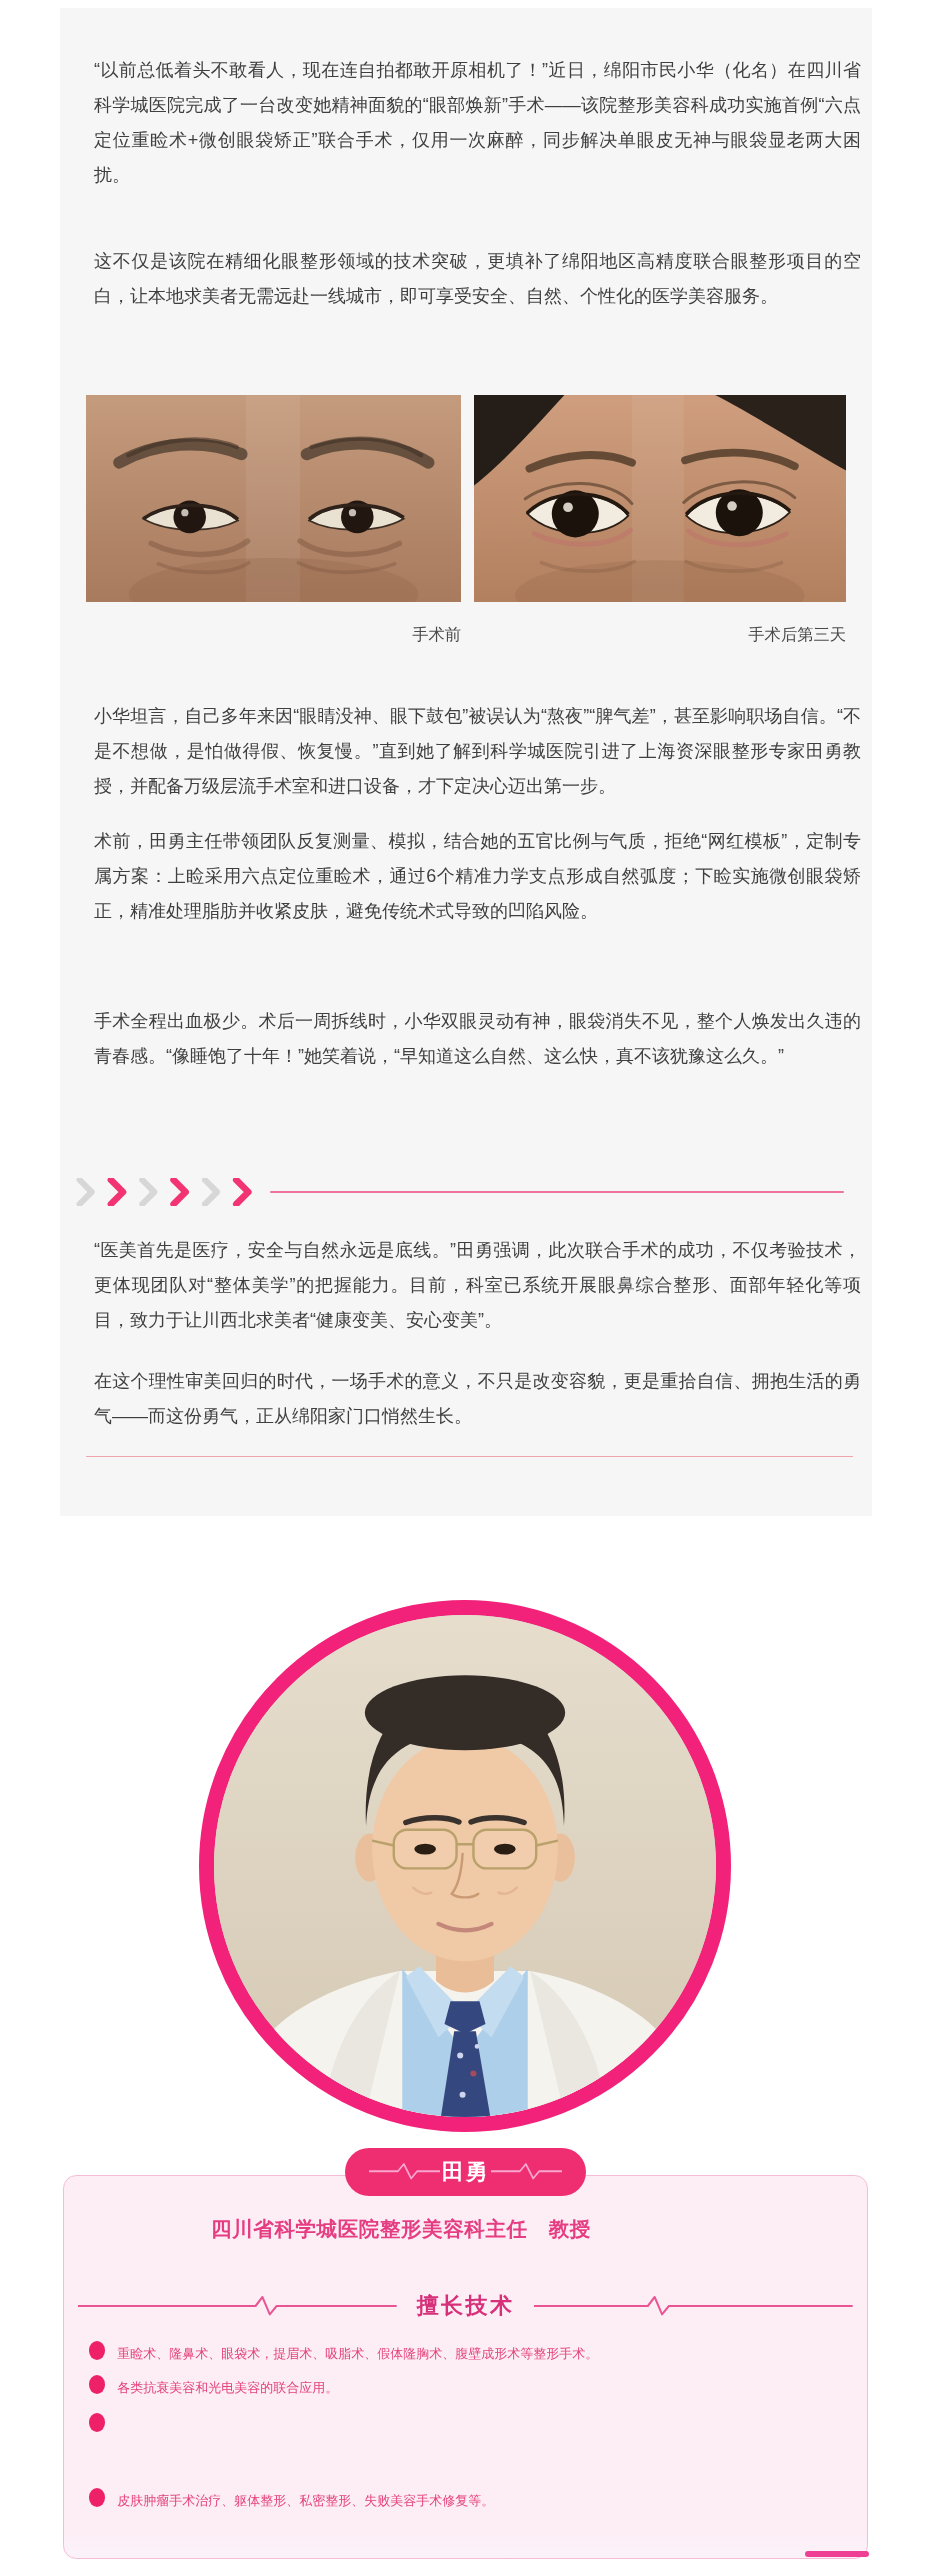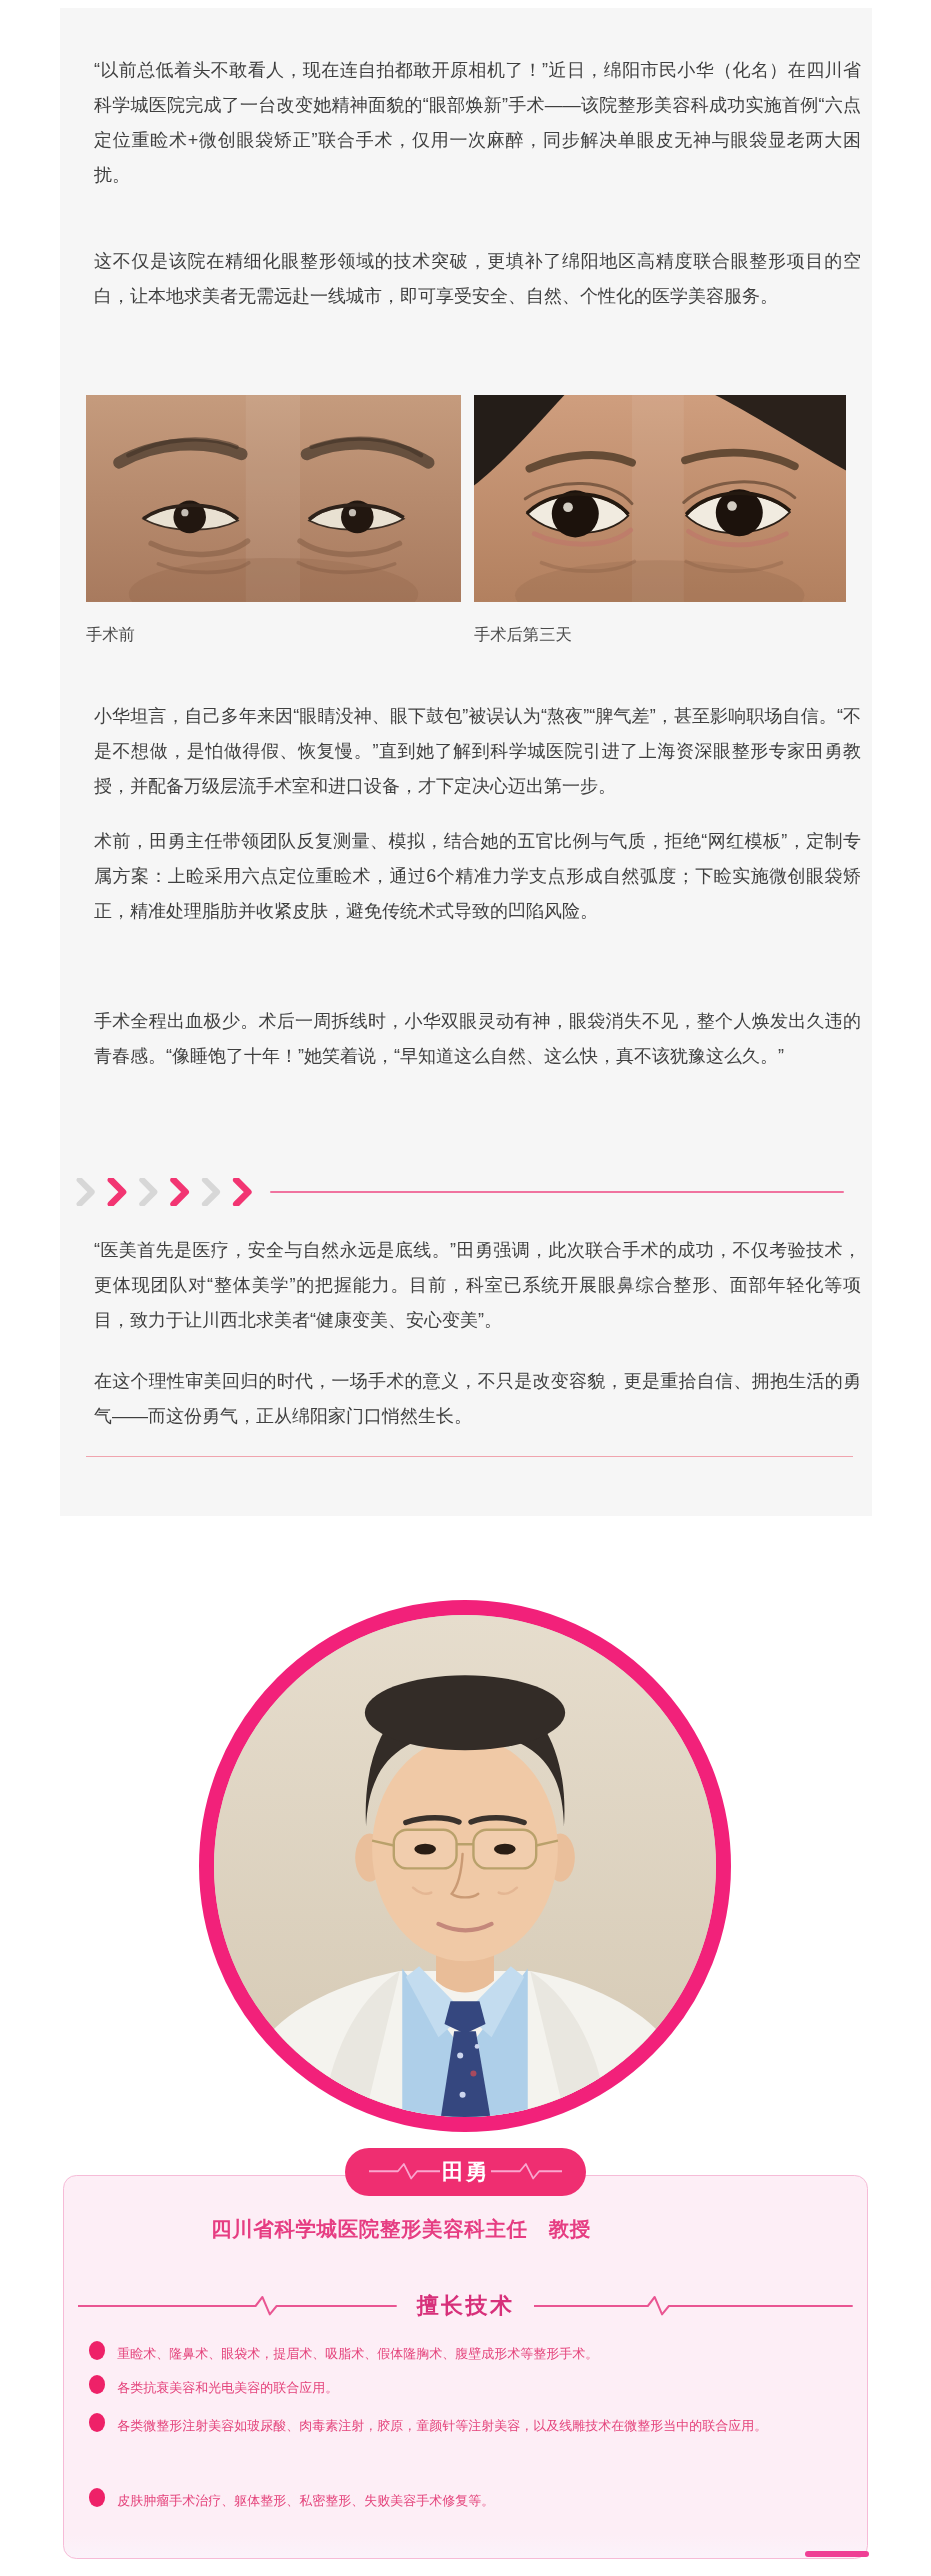--- a/index.html
+++ b/index.html
@@ -11,21 +11,21 @@
   .gray-area{position:absolute;left:60px;top:7.8px;width:812px;height:1508px;background:#f6f6f6;}
   .para{
     position:absolute;left:86px;width:767px;margin:8px;
     font-size:18px;line-height:35px;color:#3f3f3f;text-align:justify;
     text-justify:inter-ideograph;
   }
   .photo{position:absolute;top:395px;height:207px;overflow:hidden;background:#b98f70;}
   .photo svg{display:block;}
   .photo-before{left:86px;width:375px;}
   .photo-after{left:474px;width:372px;}
-  .caption{position:absolute;top:624px;margin:0;font-size:16.3px;color:#4a4a4a;text-align:left;}
+  .caption{position:absolute;top:624px;margin:0;font-size:16.3px;color:#4a4a4a;text-align:right;}
   .caption-before{left:86px;width:375px;}
   .caption-after{left:474px;width:372px;}
   .chevrons{position:absolute;left:76px;top:1178px;}
   .divider-line{position:absolute;left:270px;top:1191px;width:574px;height:1.8px;background:#f0739f;border-radius:1.2px;}
   .hr2{position:absolute;left:86px;top:1456px;width:767px;height:1.2px;background:#f0a4ae;}
   .portrait-ring{
     position:absolute;left:199px;top:1600px;width:502px;height:502px;
     border:15.7px solid #f2217a;border-radius:50%;overflow:hidden;background:#ded4c3;
   }
   .portrait-ring svg{display:block;width:502px;height:502px;}
@@ -236,17 +236,17 @@
   <span class="skills-title">擅长技术</span>
   <span class="hline">
     <svg viewBox="0 0 560 40" preserveAspectRatio="none">
       <polyline points="0,20 200,20 212,5 225,34 237,20 560,20" stroke="#e95592" stroke-width="3.5" fill="none" stroke-linejoin="round"></polyline>
     </svg>
   </span>
 </div>
 
 <p class="bullet b1"><span class="dot"></span><span>重睑术、隆鼻术、眼袋术，提眉术、吸脂术、假体隆胸术、腹壁成形术等整形手术。</span></p>
 <p class="bullet b2"><span class="dot"></span><span>各类抗衰美容和光电美容的联合应用。</span></p>
-<p class="bullet b3"><span class="dot"></span><span>各类微整形注射美容如玻尿酸、肉毒素注射，胶原，童颜针等注射美容，以及线雕技术在微整形当中的联合应用。</span></p>
+<p class="bullet b3"><span class="dot"></span></p>
 <p class="bullet b4"><span class="dot"></span><span>皮肤肿瘤手术治疗、躯体整形、私密整形、失败美容手术修复等。</span></p>
 
 <div class="footer-bar"></div>
 
 
 </body></html>

